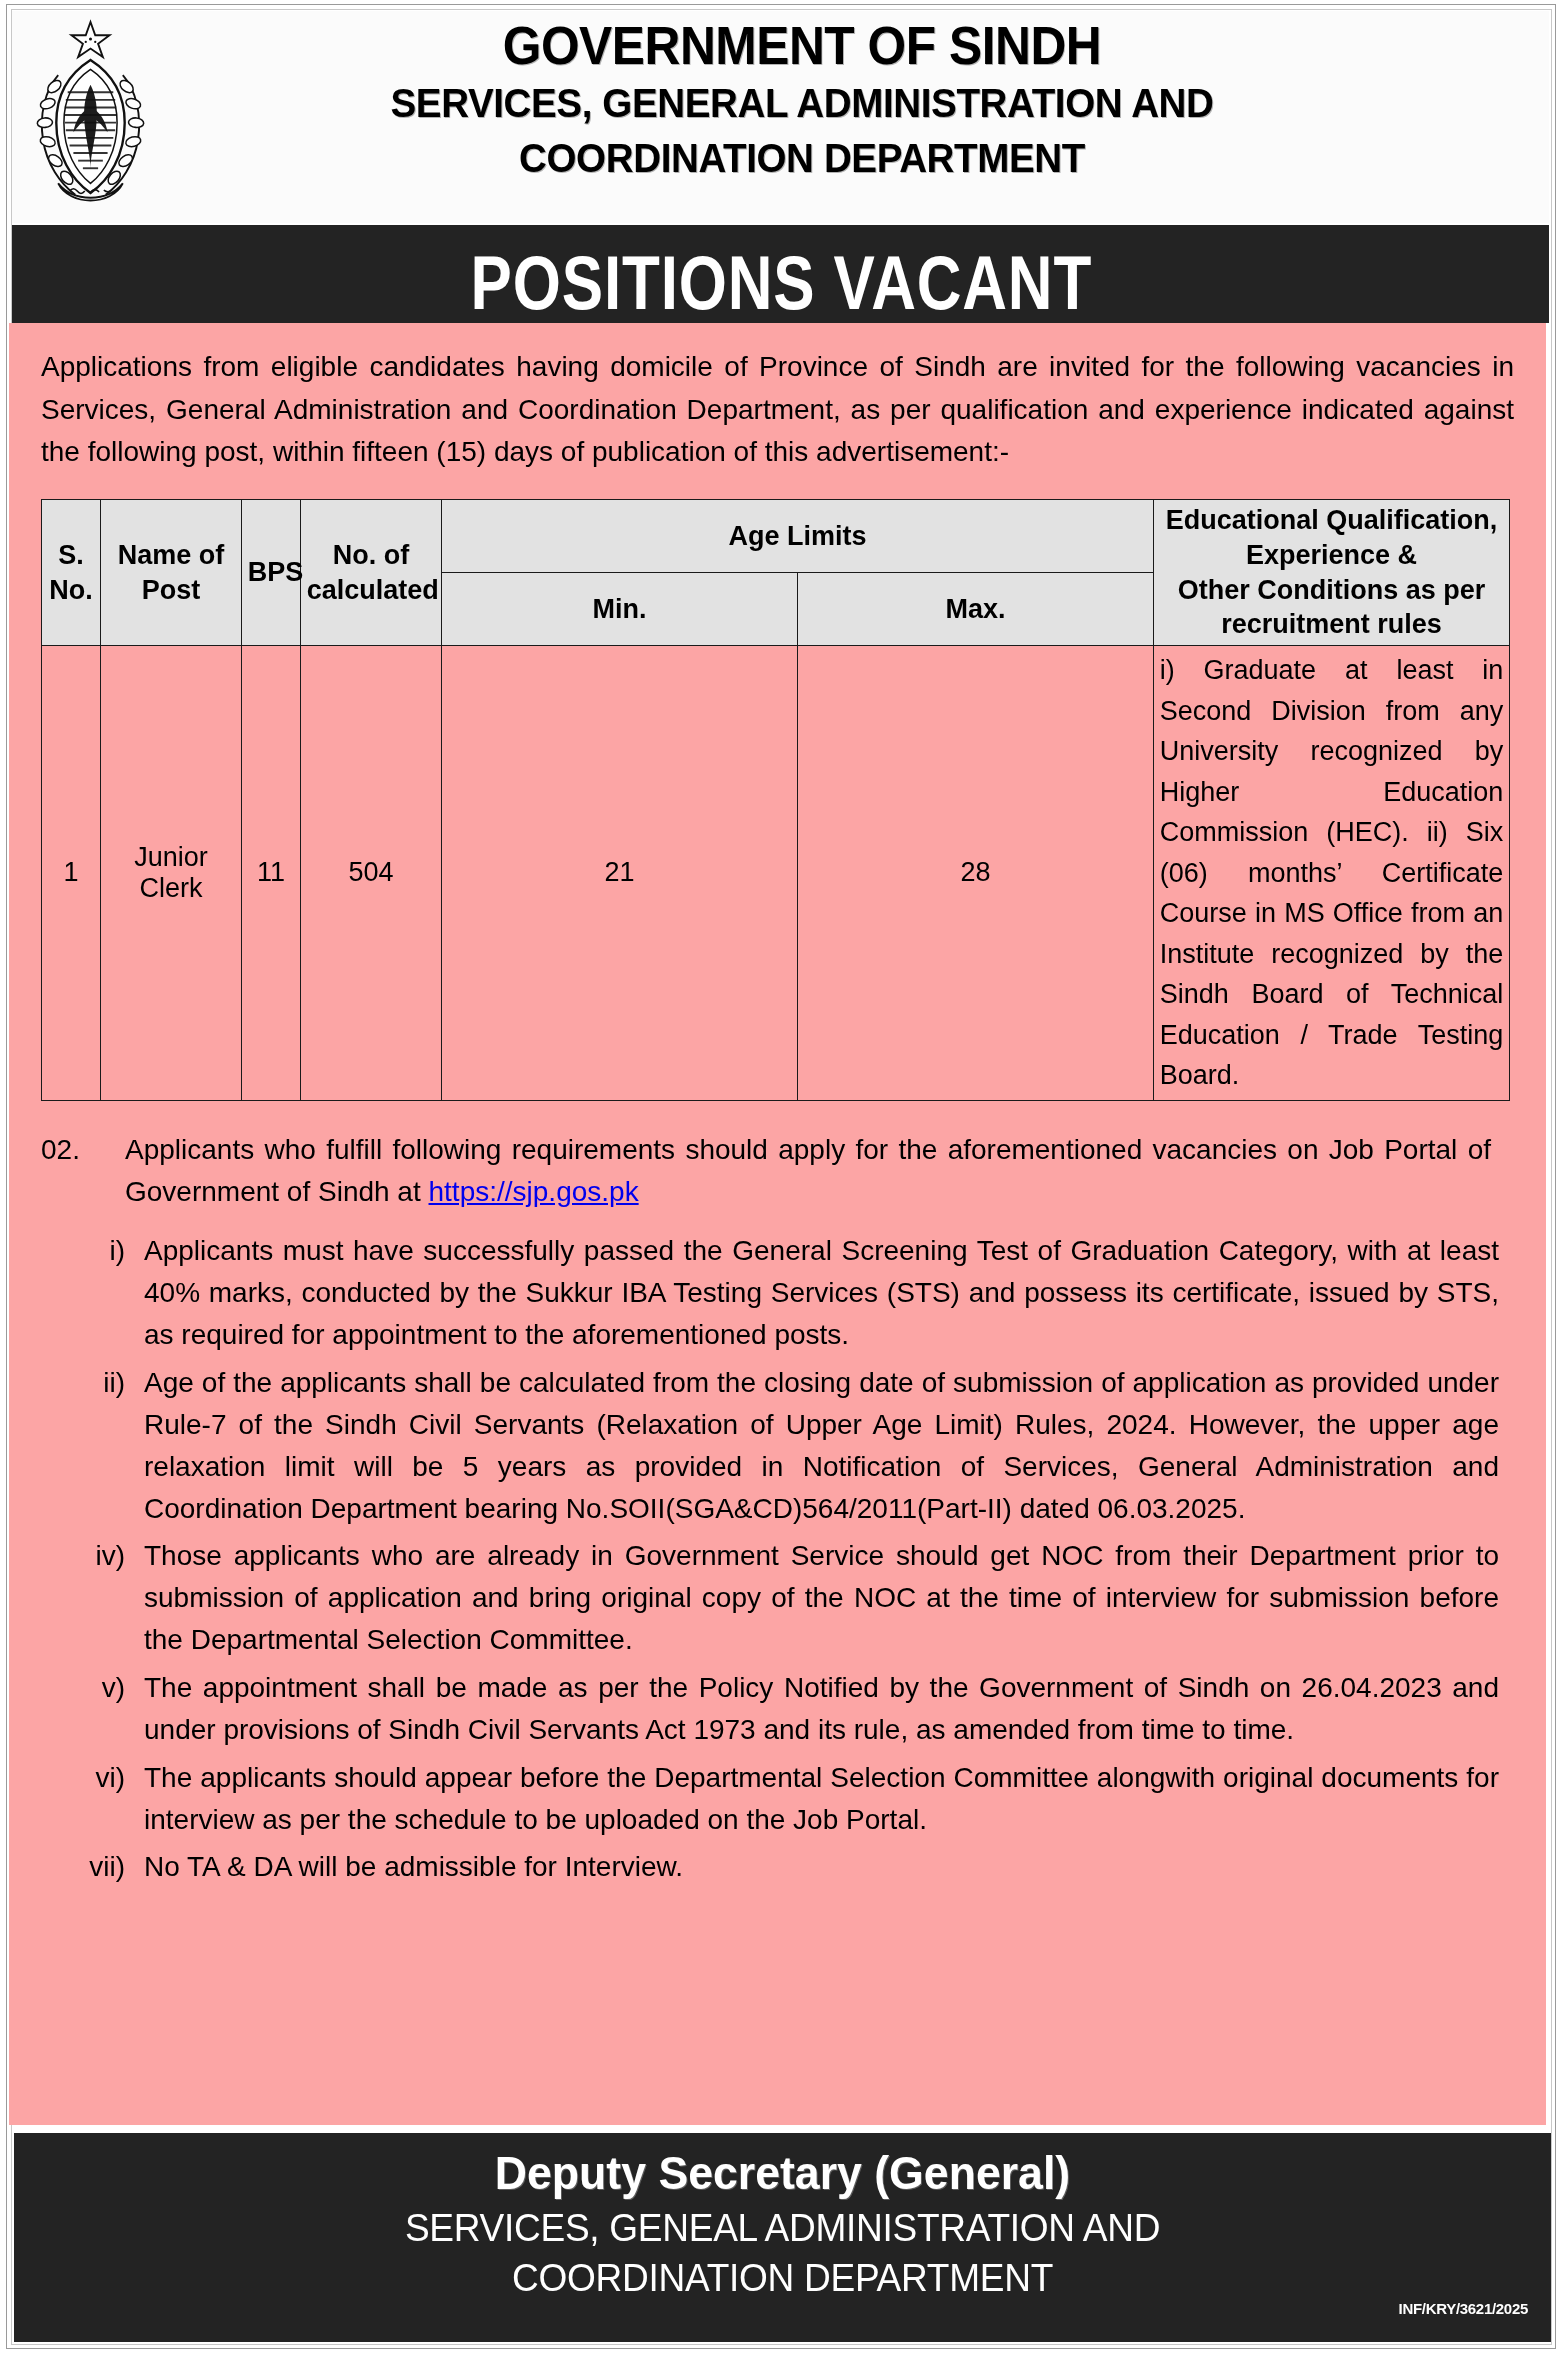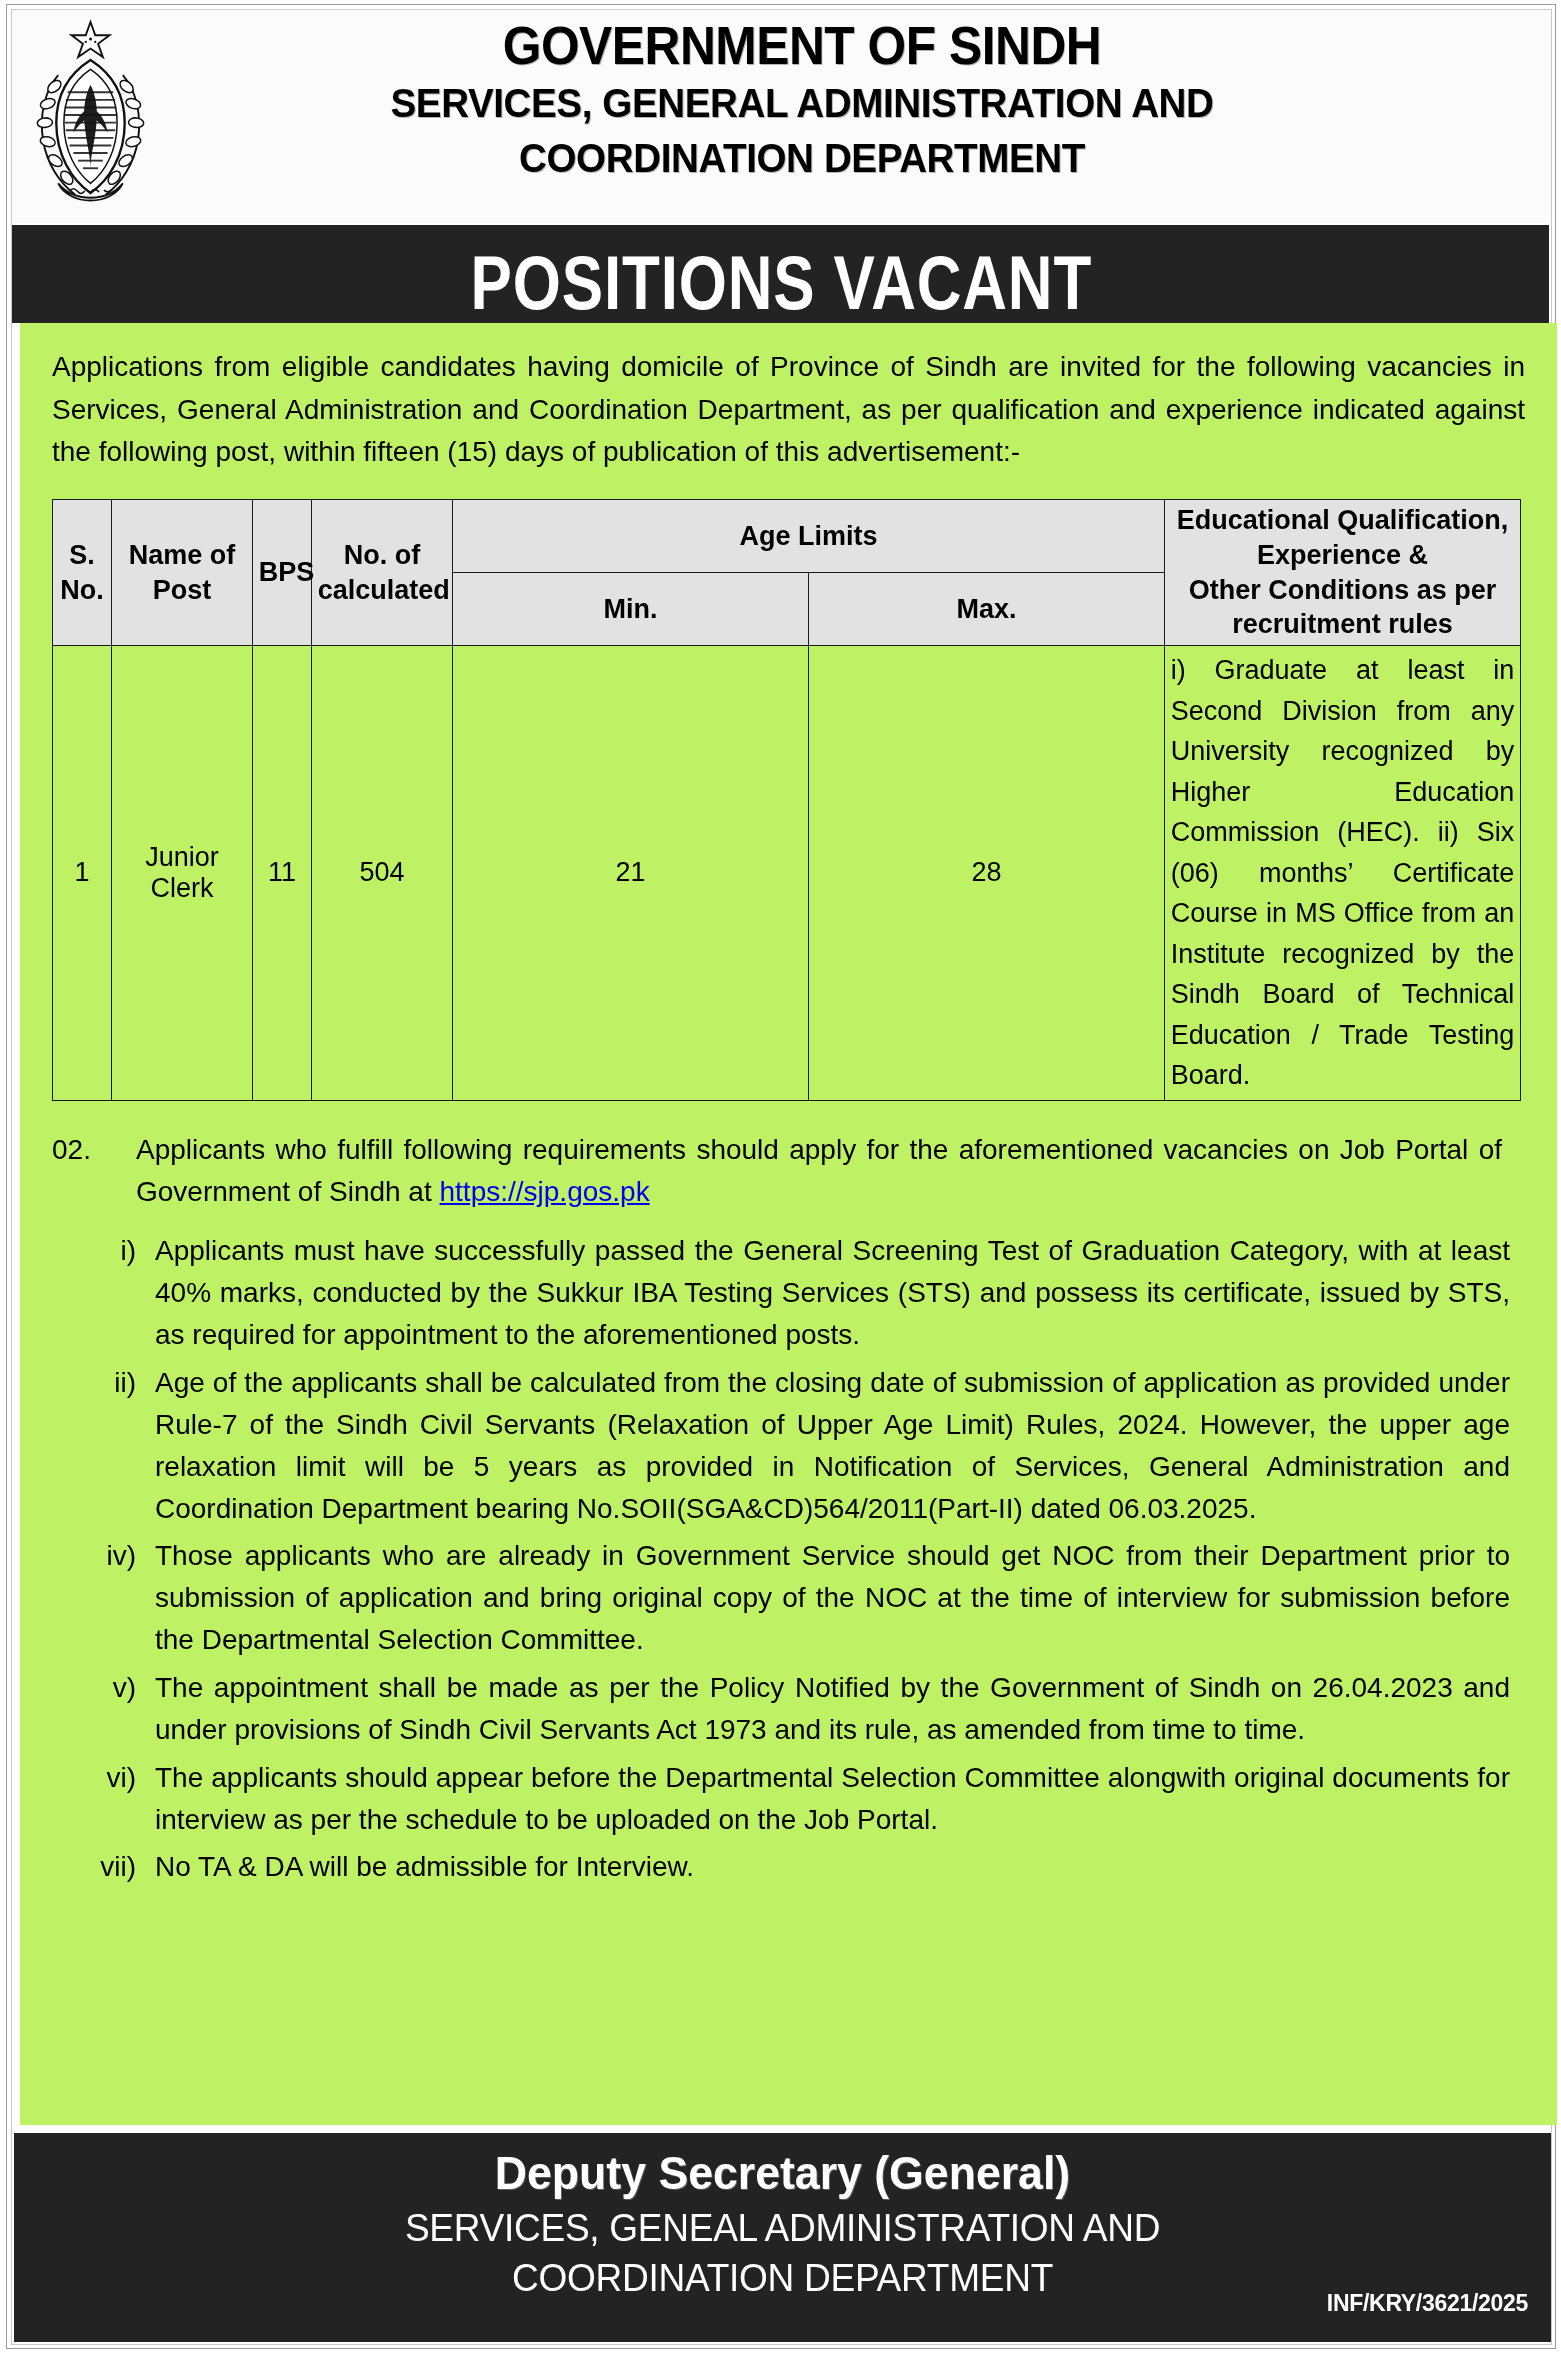--- a/index.html
+++ b/index.html
@@ -106,25 +106,25 @@
     font-size: 72px;
     letter-spacing: 1px;
     transform: scaleX(0.86) scaleY(1.06);
     transform-origin: center;
     white-space: nowrap;
   }
 
   
   .body-area {
     position: absolute;
-    left: 20px;
+    left: 9px;
     top: 323px;
     width: 1537px;
     height: 1802px;
-    background: #bef264;
+    background: #fca5a5;
     padding: 23px 32px 0 32px;
   }
 
   .intro {
     font-size: 28px;
     line-height: 1.52;
     text-align: justify;
     text-justify: inter-word;
     margin: 0 0 5.7px 0;
   }
@@ -236,21 +236,21 @@
     font-family: "Liberation Sans", sans-serif;
     font-size: 39px;
     letter-spacing: -0.3px;
     margin-top: 5.7px;
     transform: scaleX(0.95);
   }
   .inf-ref {
     position: absolute;
     right: 23px;
     bottom: 25px;
-    font-size: 23px;
+    font-size: 15px;
     font-weight: bold;
     letter-spacing: -0.3px;
     color: #ffffff;
   }
 </style>
 </head>
 <body>
 
 <div id="page">
 

